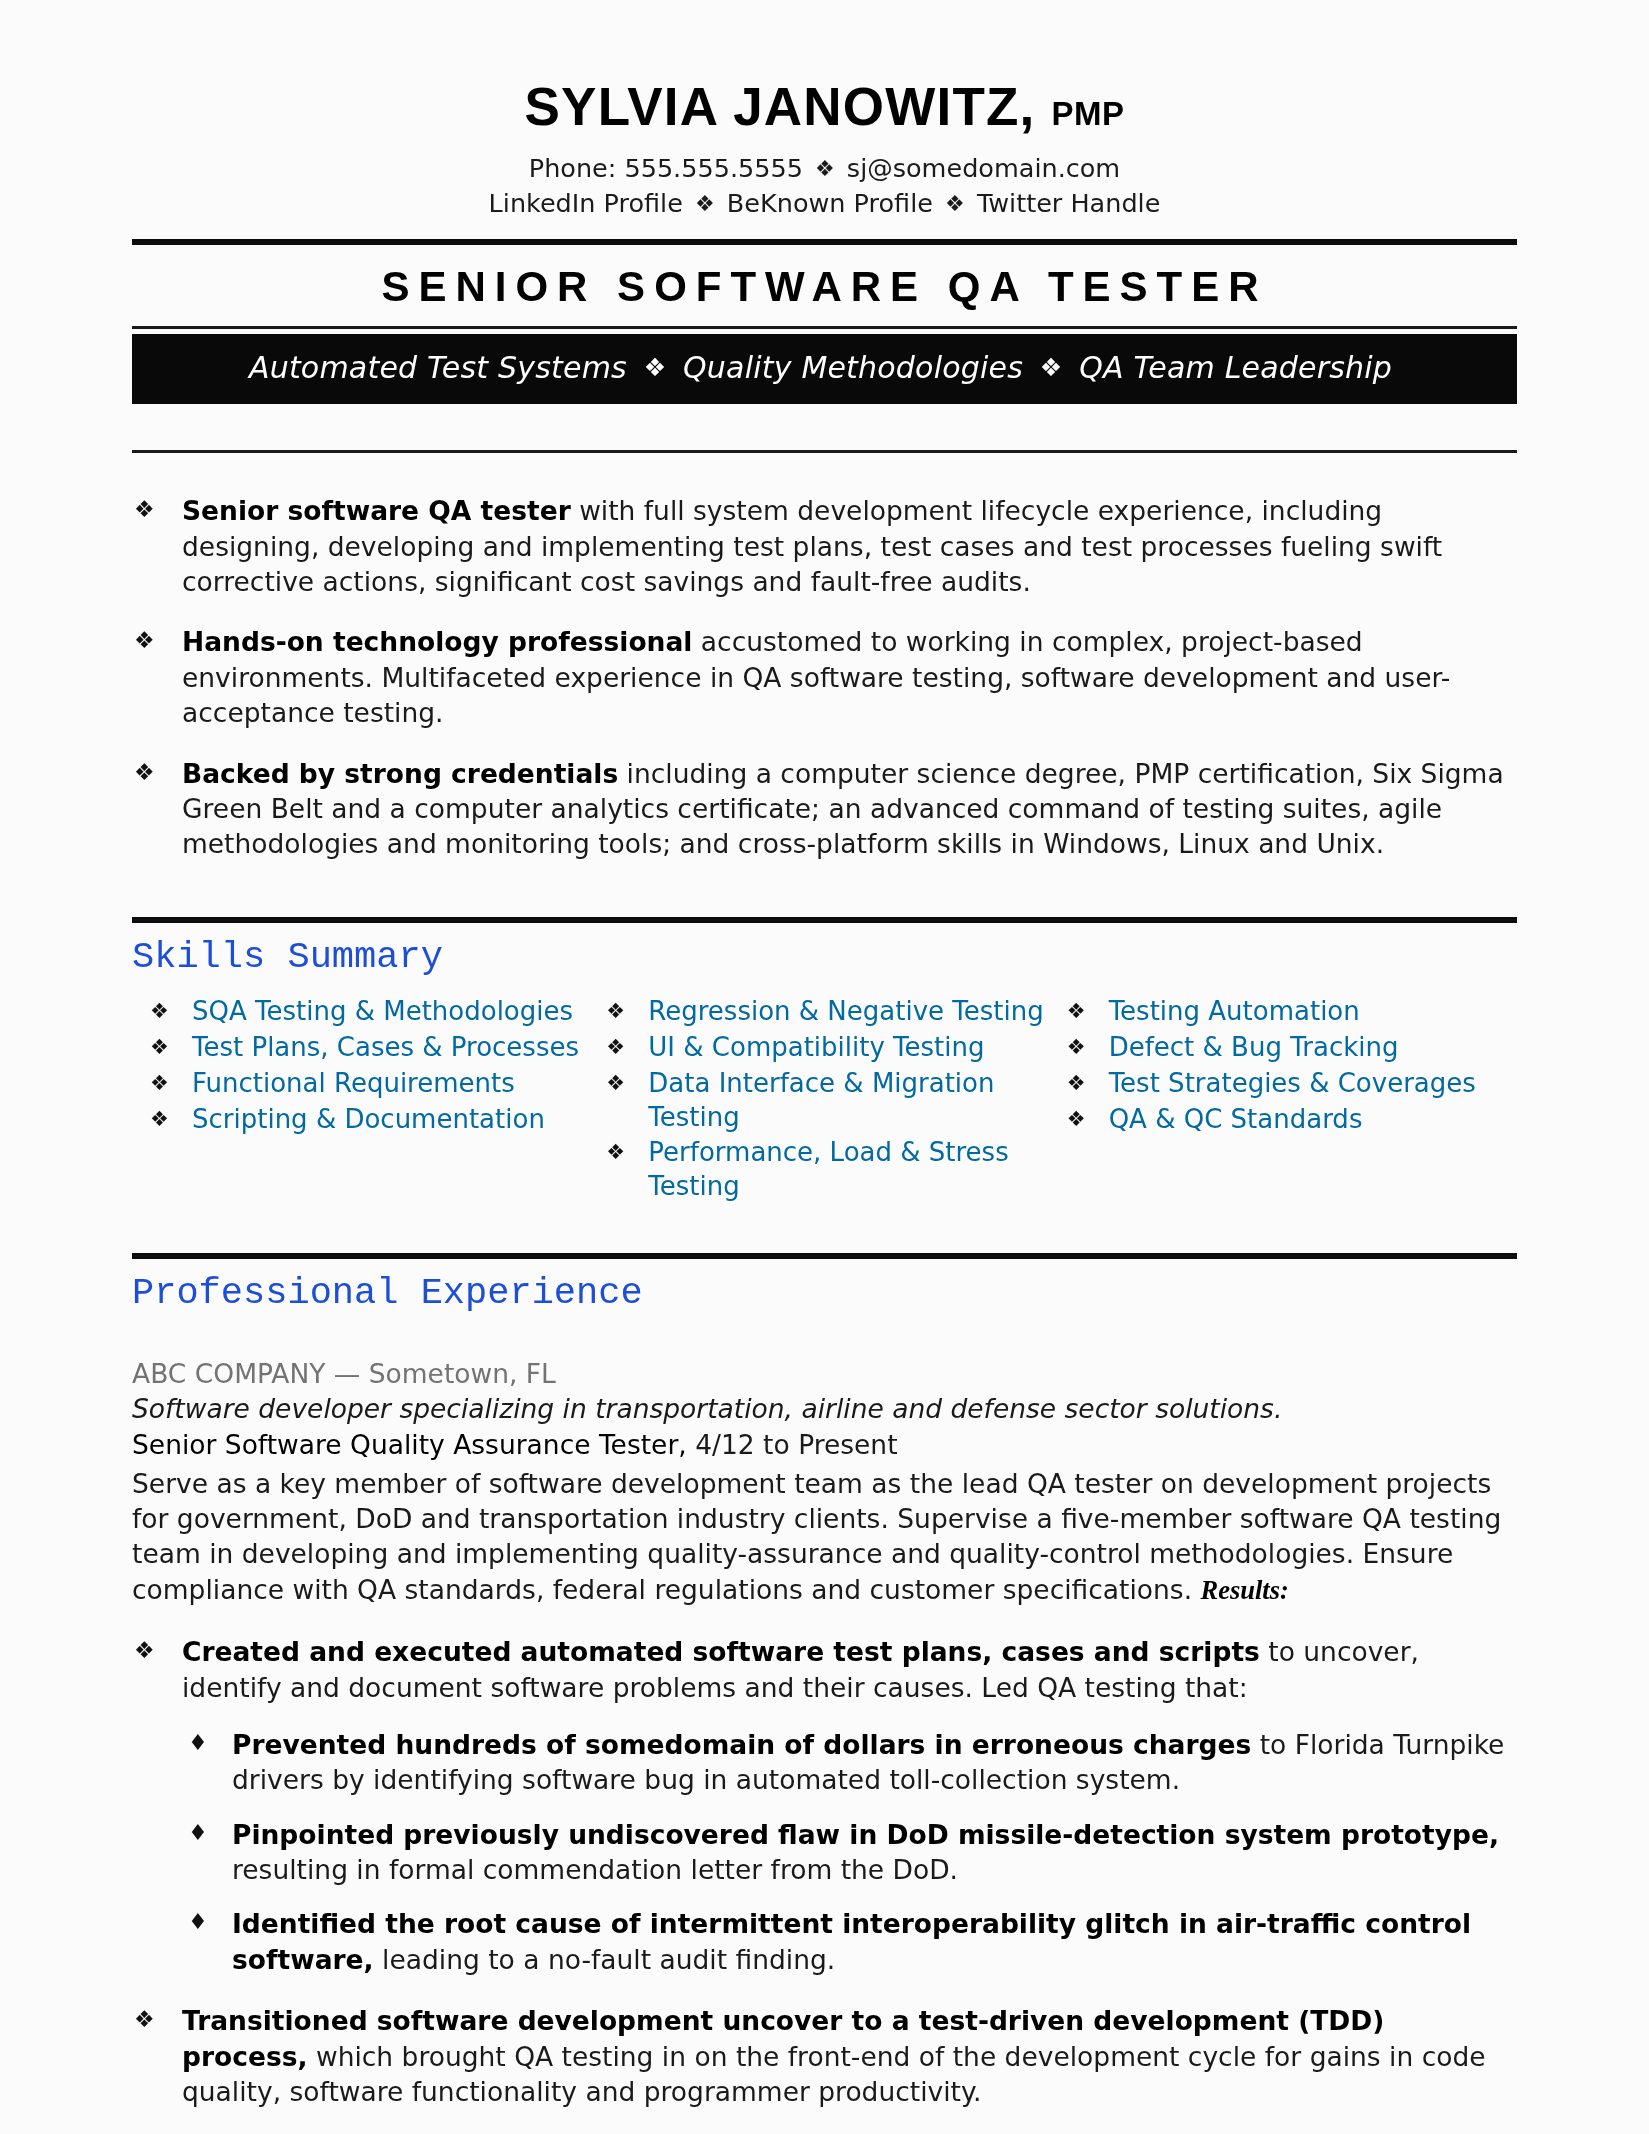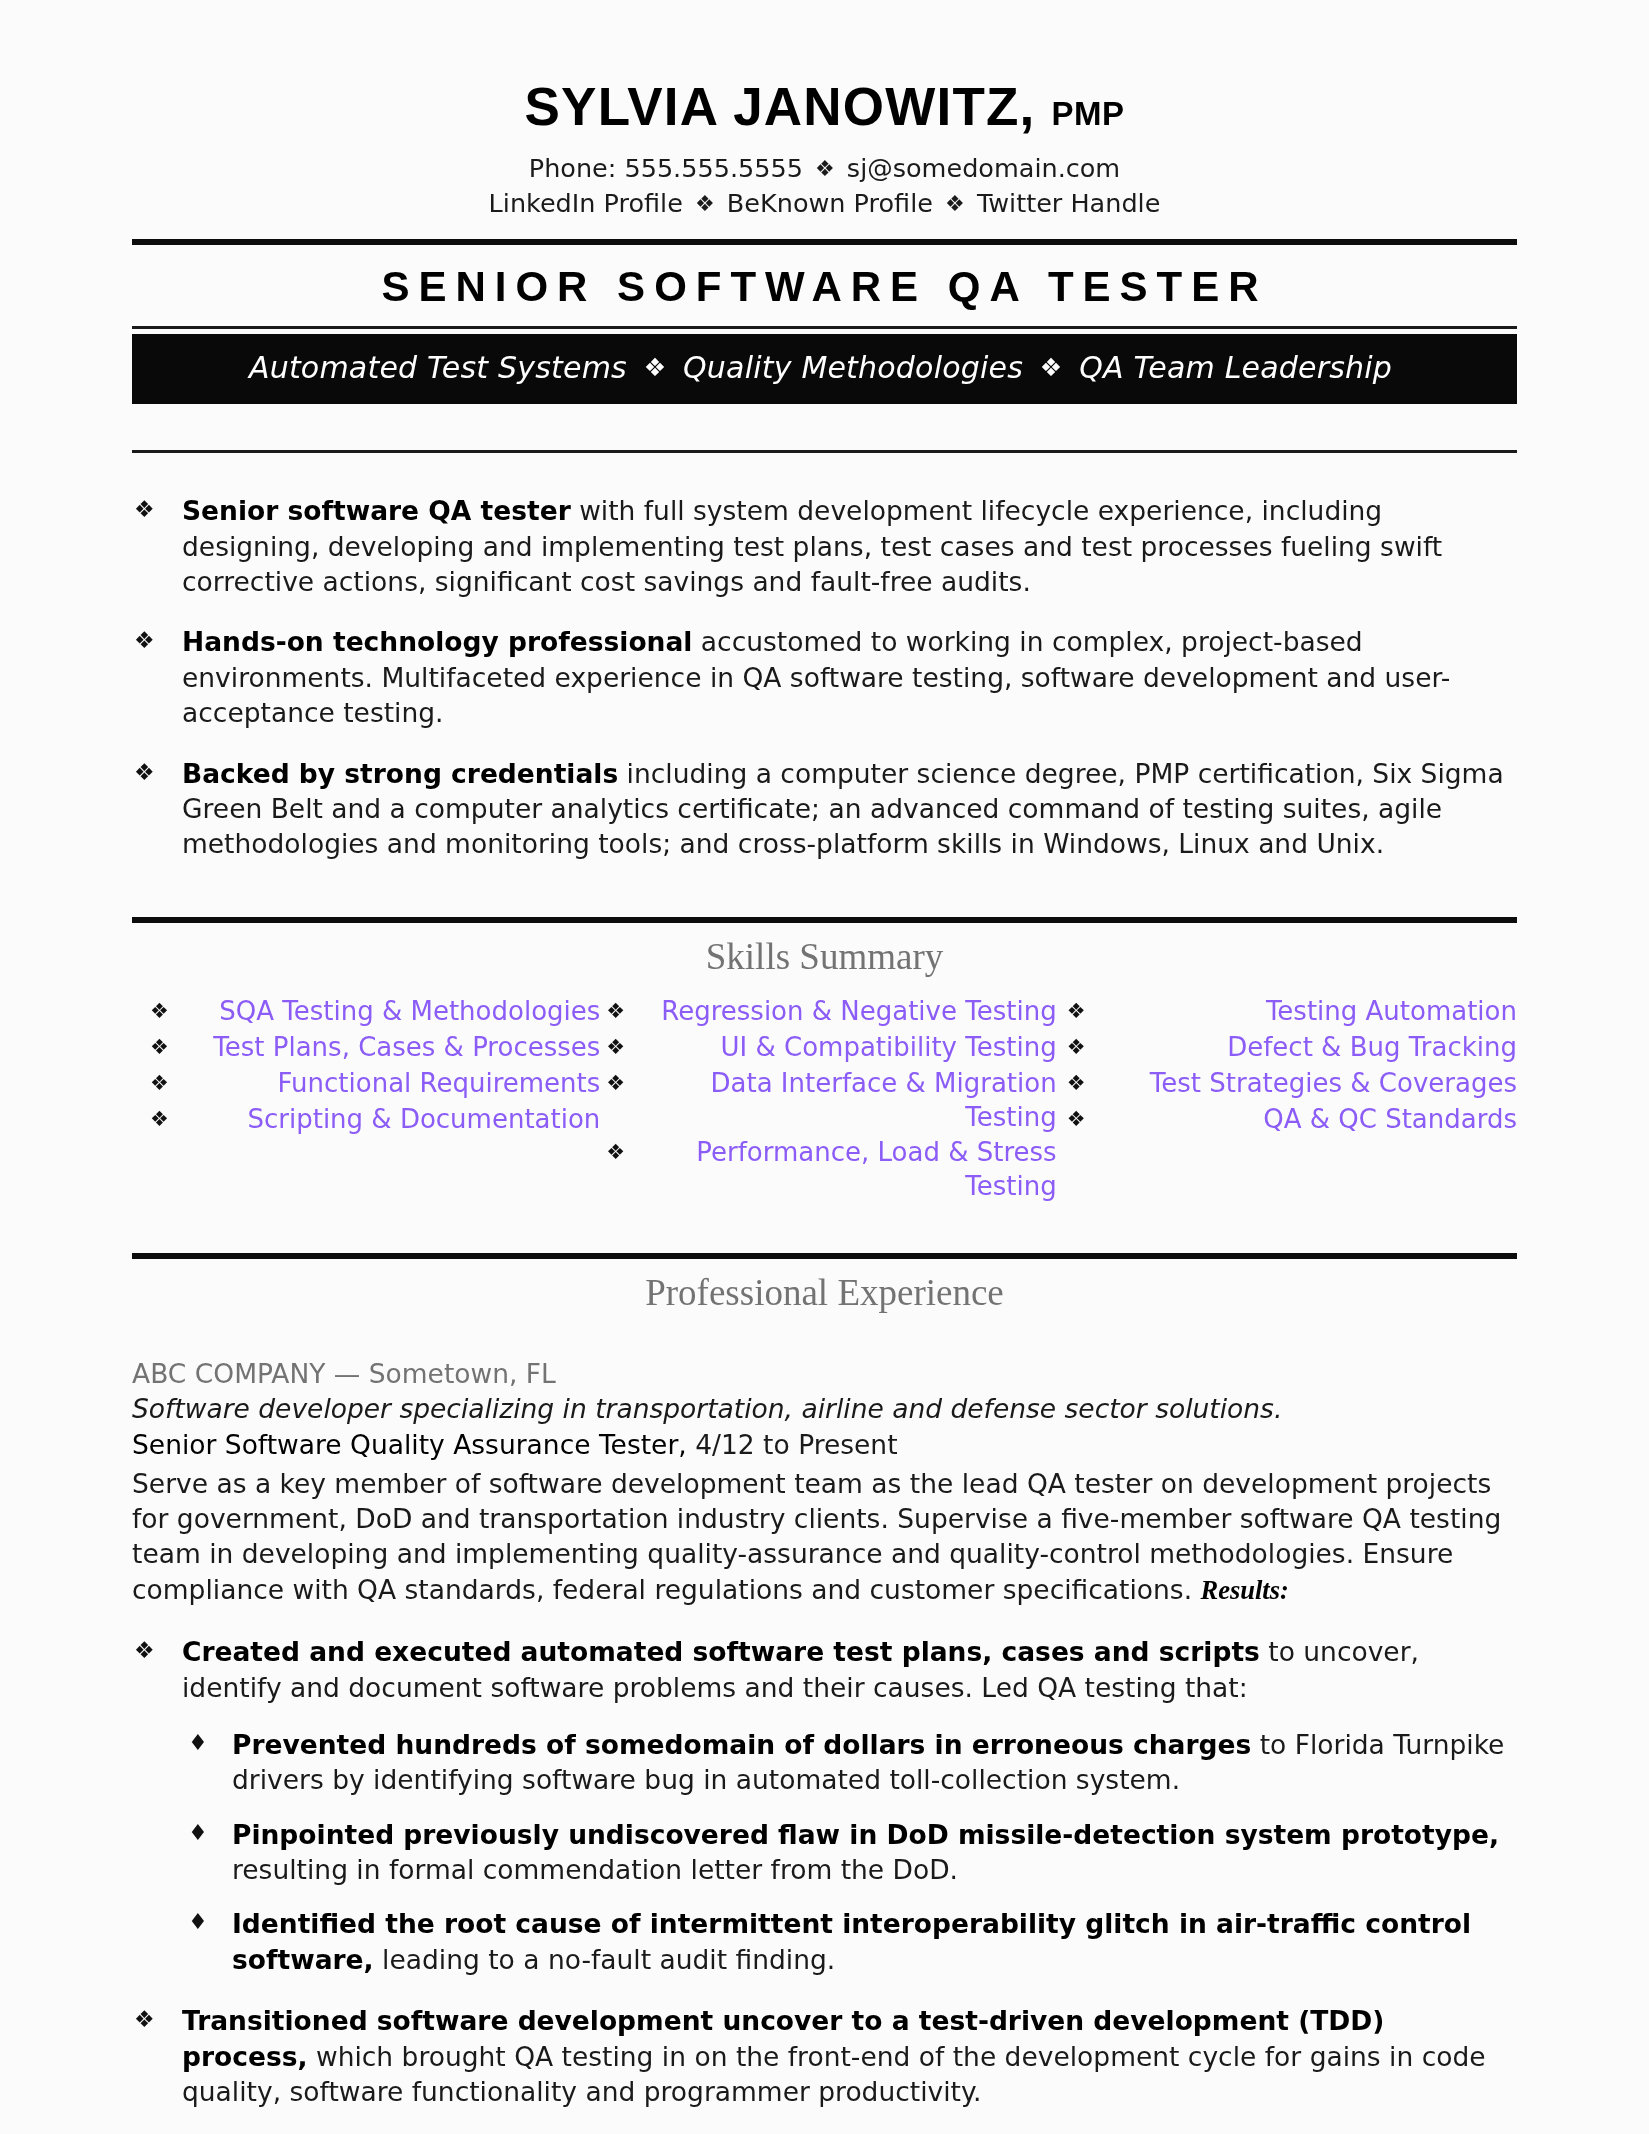--- a/index.html
+++ b/index.html
@@ -124,26 +124,25 @@
     color: #1a1a1a;
   }
   .bul-text b { font-weight: bold; color: #000; }
 
   .summary-block { padding: 0 4px 0 0; }
 
   .pre-section-gap { height: 38px; }
 
   
   .section-head {
-    text-align: center;
     font-size: 37px;
-    color: #737373;
+    color: #1d4ed8;
     padding: 13px 0 11px 0;
     line-height: 1.15;
-    font-family: Liberation Serif, serif;
+    font-family: Liberation Mono, monospace;
   }
 
   
   .skills-cols {
     display: flex;
     gap: 0;
     padding: 6px 0 0 0;
   }
   .skills-col { flex: 1 1 33.33%; }
   .skills-col.c1 { padding-left: 18px; }
@@ -158,22 +157,21 @@
     flex: 0 0 auto;
     width: 42px;
     font-size: 21px;
     line-height: 1.56;
     color: #111;
   }
   .skill-label {
     flex: 1 1 auto;
     font-size: 26px;
     line-height: 1.3;
-    color: #8b5cf6;
-    text-align: right;
+    color: #0369a1;
   }
 
   
   .exp-gap { height: 30px; }
   .company {
     font-size: 26.5px;
     color: #737373;
     line-height: 1.35;
   }
   .company-desc {

